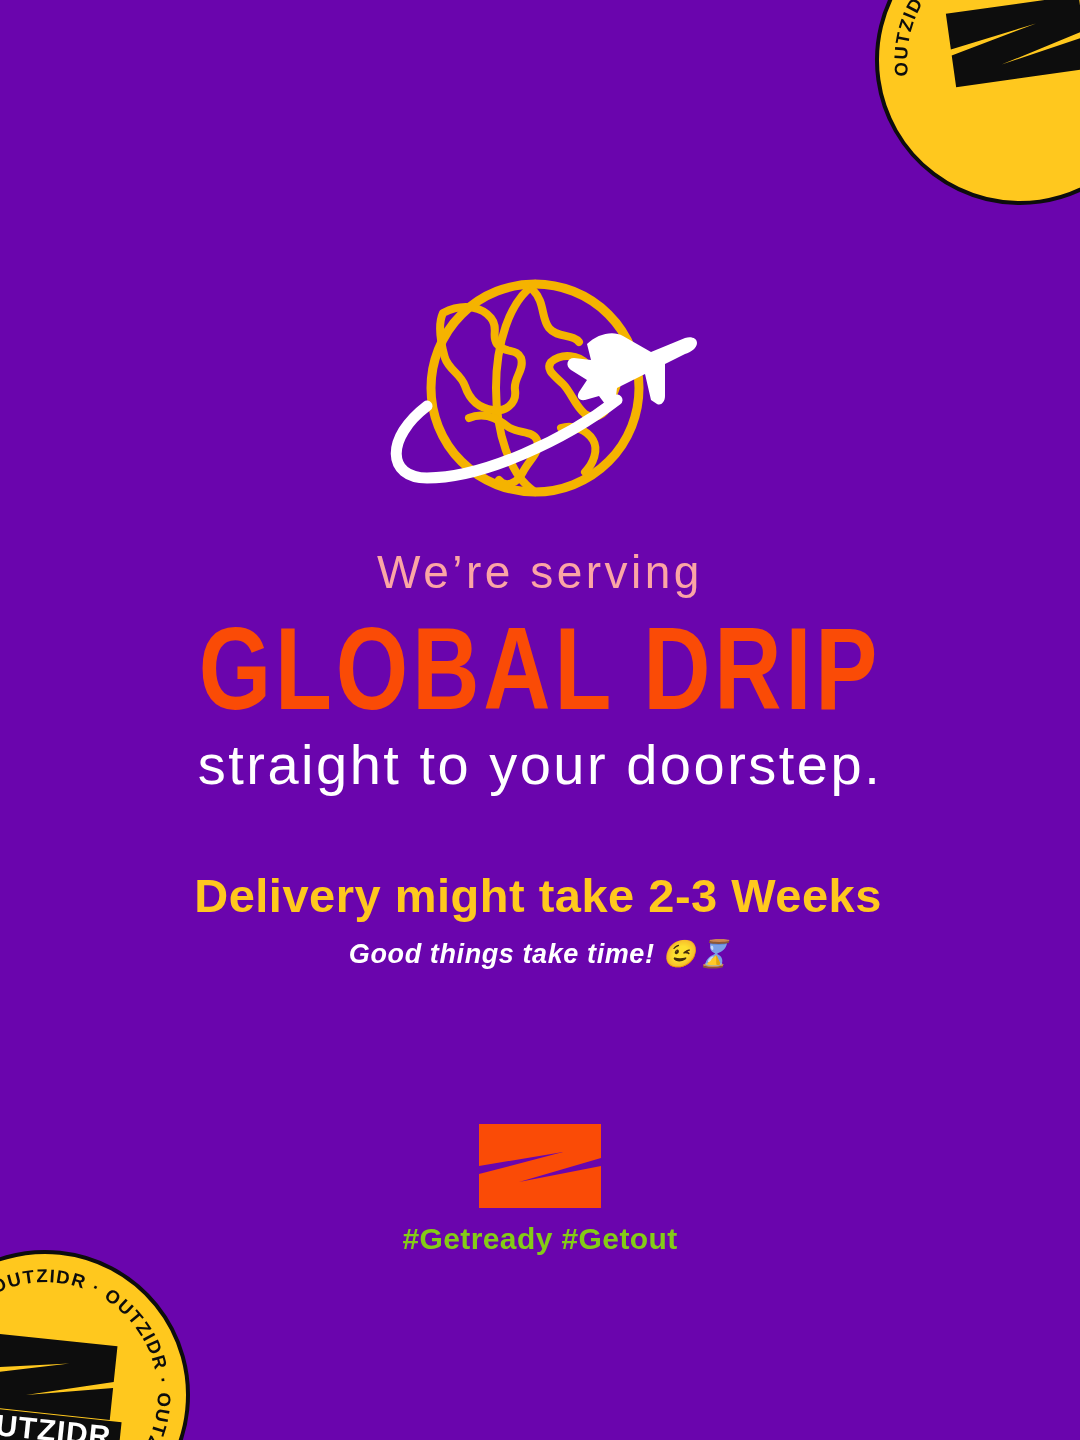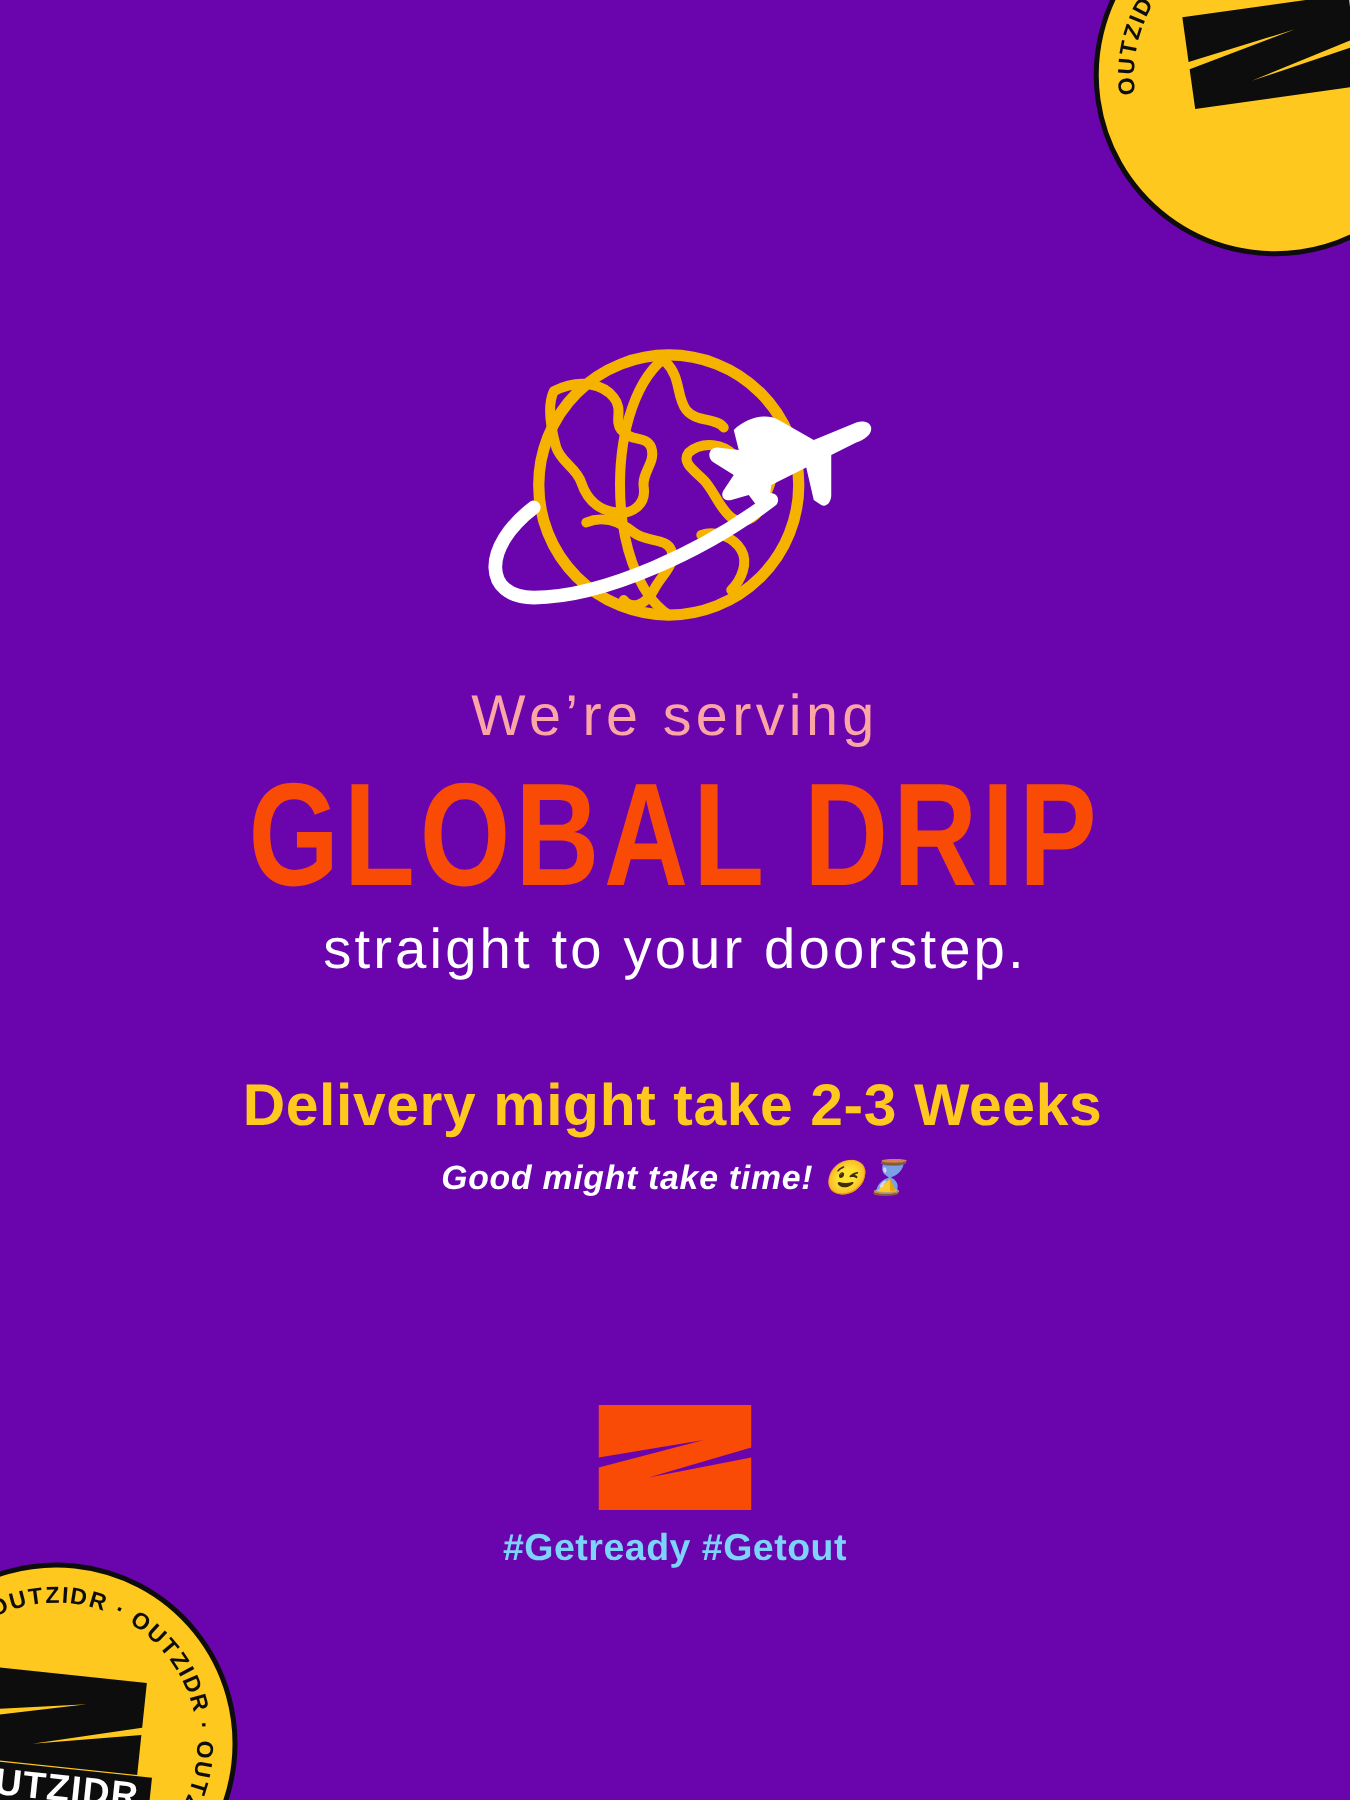--- a/index.html
+++ b/index.html
@@ -111,21 +111,21 @@
     font-size: 96px;
     font-weight: bold;
     letter-spacing: 4px;
     line-height: 1.05;
     margin: 10px 0 2px 0;
     transform: scaleY(1.22) scaleX(0.97);
     transform-origin: center top;
   }
   .line-doorstep {
     color: #ffffff;
-    font-size: 45px;
+    font-size: 56px;
     font-weight: 300;
     letter-spacing: 2.5px;
     line-height: 1.1;
     margin: 26px 0 0 0;
   }
   .line-delivery {
     color: #ffc81e;
     font-size: 47px;
     font-weight: bold;
     letter-spacing: 0.5px;
@@ -150,21 +150,21 @@
     top: 1122px;
     text-align: center;
   }
   .footer-logo {
     width: 130px;
     height: 88px;
     margin: 0 auto;
   }
   .footer-logo svg { width: 100%; height: 100%; display: block; }
   .footer-tagline {
-    color: #7dd3fc;
+    color: #84cc16;
     font-size: 30px;
     font-weight: bold;
     letter-spacing: 0.4px;
     margin: 12px 0 0 0;
   }
 </style>
 </head>
 <body>
 
 <div id="poster">
@@ -216,21 +216,21 @@
                  C 200,88 202,80 209,80 L 226,82 Z"></path>
       </g>
     </svg>
   </div>
 
   <div class="copy">
     <p class="line-serving">We’re serving</p>
     <p class="line-headline">GLOBAL DRIP</p>
     <p class="line-doorstep">straight to your doorstep.</p>
     <p class="line-delivery">Delivery might take 2-3 Weeks</p>
-    <p class="line-goodthings">Good might take time! 😉⌛</p>
+    <p class="line-goodthings">Good things take time! 😉⌛</p>
   </div>
 
   <div class="footer">
     <div class="footer-logo">
       <svg viewBox="0 0 130 88">
         <path d="M 4,2 L 126,2 L 126,36 L 44,60 L 126,44 L 126,86 L 4,86 L 4,52 L 88,30 L 4,44 Z" fill="#fa4b06"></path>
       </svg>
     </div>
     <p class="footer-tagline">#Getready #Getout</p>
   </div>

